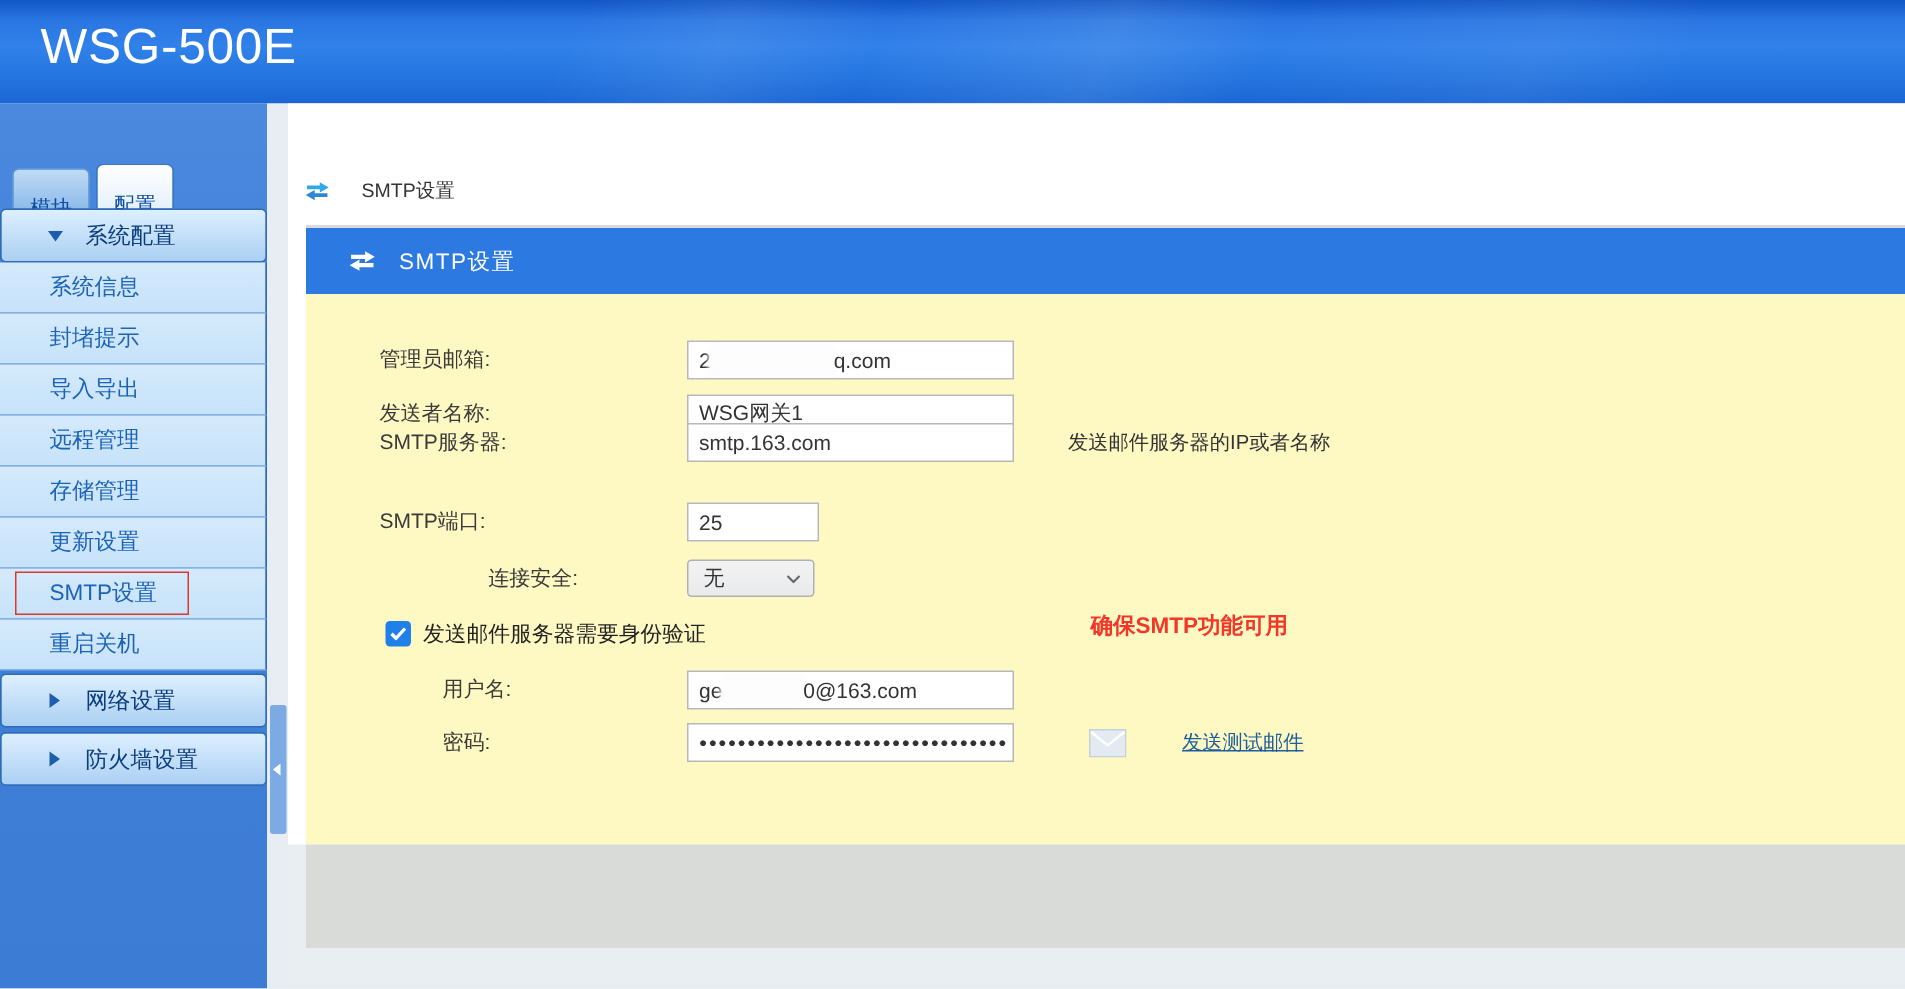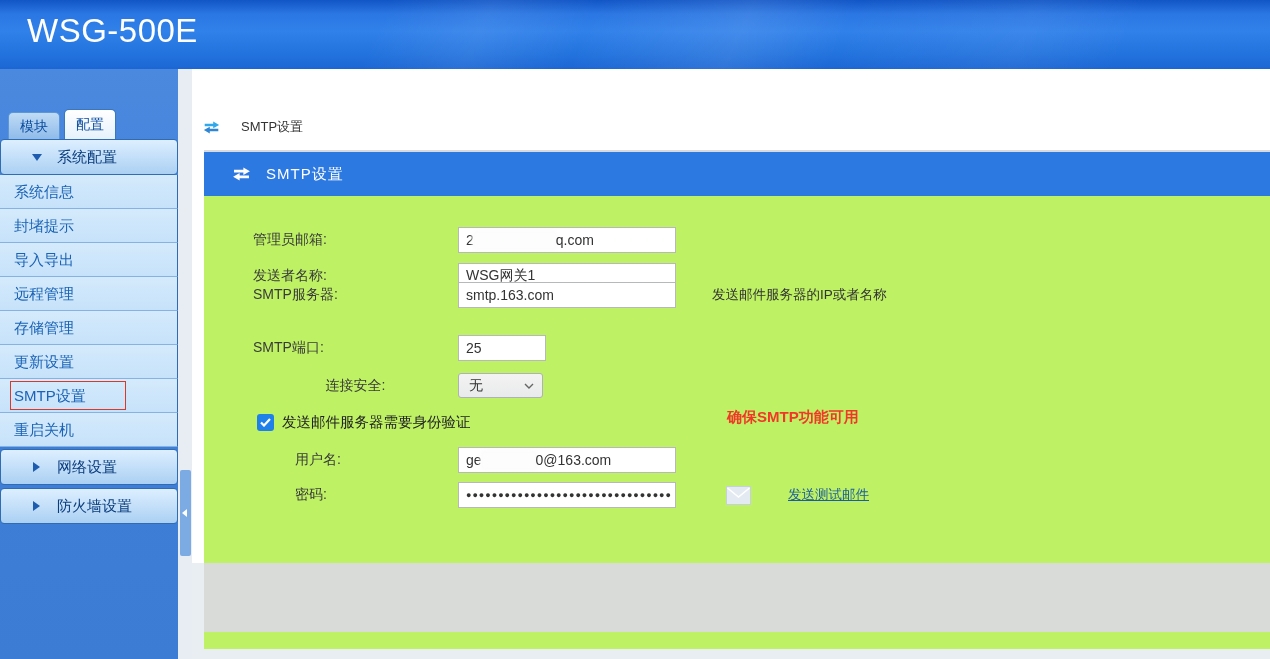--- a/index.html
+++ b/index.html
@@ -10,52 +10,52 @@
   .banner { position:absolute; left:0; top:0; width:1270px; height:69px;
     background:linear-gradient(180deg,#1256c6 0%,#2a76e2 20%,#3181ea 45%,#2373de 78%,#1b66d4 100%);text-align:right; }
   .banner::after { content:""; position:absolute; inset:0;
     background:linear-gradient(115deg, transparent 30%, rgba(255,255,255,.07) 38%, transparent 46%, rgba(255,255,255,.09) 58%, transparent 66%, rgba(255,255,255,.05) 80%, transparent 88%); }
   .banner-title { position:absolute; left:27px; top:12px; font-size:33px; color:#fff; letter-spacing:.5px; font-weight:400; z-index:2; }
 
   
   .sidebar { position:absolute; left:0; top:69px; width:178px; height:590px;
     background:linear-gradient(180deg,#4a89de 0%,#4080d8 40%,#3d7cd5 100%); }
   .tabs { position:absolute; left:8px; top:40px; display:flex; align-items:flex-end; gap:4px; }
-  .tab { height:27px; line-height:26px; padding:0 11px; font-size:14px; color:#0c4da0; text-align:center;
+  .tab { height:27px; line-height:26px; padding:12px 11px; font-size:14px; color:#0c4da0; text-align:center;
     border:1px solid #5d97d6; border-bottom:none; border-radius:5px 5px 0 0;
     background:linear-gradient(#c0dbf5,#8fbbea); cursor:pointer; }
   .tab.active { height:30px; line-height:29px; background:linear-gradient(#ffffff,#e6f1fc); border-color:#3a77bd; }
   .menu { position:absolute; left:0; top:70px; width:178px; }
   .sec-header { height:36px; display:flex; align-items:center; font-size:15px; color:#0b3d7e;
     background:linear-gradient(#ddefff,#abd0f3); border:1px solid #2f6cb3; border-radius:4px; cursor:pointer; }
   .tri-down { width:0; height:0; border-left:5px solid transparent; border-right:5px solid transparent;
     border-top:7px solid #1d5cae; margin:0 15px 0 31px; }
   .tri-right { width:0; height:0; border-top:5px solid transparent; border-bottom:5px solid transparent;
     border-left:7px solid #1d5cae; margin:0 17px 0 32px; }
-  .menu-item { position:relative; height:34px; line-height:33px; padding-left:14px; font-size:15px; color:#1b63b6;
+  .menu-item { position:relative; height:34px; line-height:33px; padding-left:33px; font-size:15px; color:#1b63b6;
     background:linear-gradient(#d5eafc,#c6e2fa); border-bottom:1px solid #85b2e0; border-right:1px solid #3069b8; cursor:pointer; }
   .sel-box { position:absolute; left:10px; top:2px; width:116px; height:29px; border:1px solid #d93a28; pointer-events:none; }
   .collapsed-sec { margin-top:2px; }
   .collapsed-sec2 { margin-top:3px; }
 
   
   .handle-strip { position:absolute; left:178px; top:69px; width:14px; height:590px; background:#e7edf3; }
   .handle { position:absolute; left:2px; top:401px; width:11px; height:86px; background:#7cabe3; border-radius:2px; cursor:pointer; }
   .handle-arrow { position:absolute; left:2px; top:50%; margin-top:-4px; width:0; height:0;
     border-top:4px solid transparent; border-bottom:4px solid transparent; border-right:5px solid #fff; }
 
   
   .main { position:absolute; left:192px; top:69px; width:1078px; height:590px; background:#e9eef2; }
   .sheet { position:absolute; left:0; top:0; right:0; height:494px; background:#fff; }
   .breadcrumb { position:absolute; left:11px; top:49px; display:flex; align-items:center; gap:21px;
     font-size:13px; color:#333; }
   .panel { position:absolute; left:12px; top:81px; right:0; border-top:2px solid #d7dbde; }
   .panel-header { height:44px; background:#2d79e2; display:flex; align-items:center; padding-left:28px; gap:15px;
     color:#fff; font-size:15px; letter-spacing:1px; }
-  .panel-body { position:relative; height:453px; background:#bef264; }
+  .panel-body { position:relative; height:367px; background:#fef9c3; }
   .footer-bar { position:absolute; left:12px; top:494px; right:0; height:69px; background:#d9dbd8; }
 
   
   .frow { position:absolute; left:49px; display:flex; align-items:center; }
   .flabel { width:205px; font-size:14px; color:#3a3a3a; }
   .flabel.indent { padding-left:42px; width:205px; }
   .tinput { height:26px; width:218px; border:1px solid #b6b8ba; background:#fff; padding:0 7px;
     font-size:14px; color:#333; font-family:inherit; display:flex; align-items:center; overflow:hidden; white-space:nowrap; }
   input.tinput { display:inline-block; }
   .tinput.short { width:88px; }

